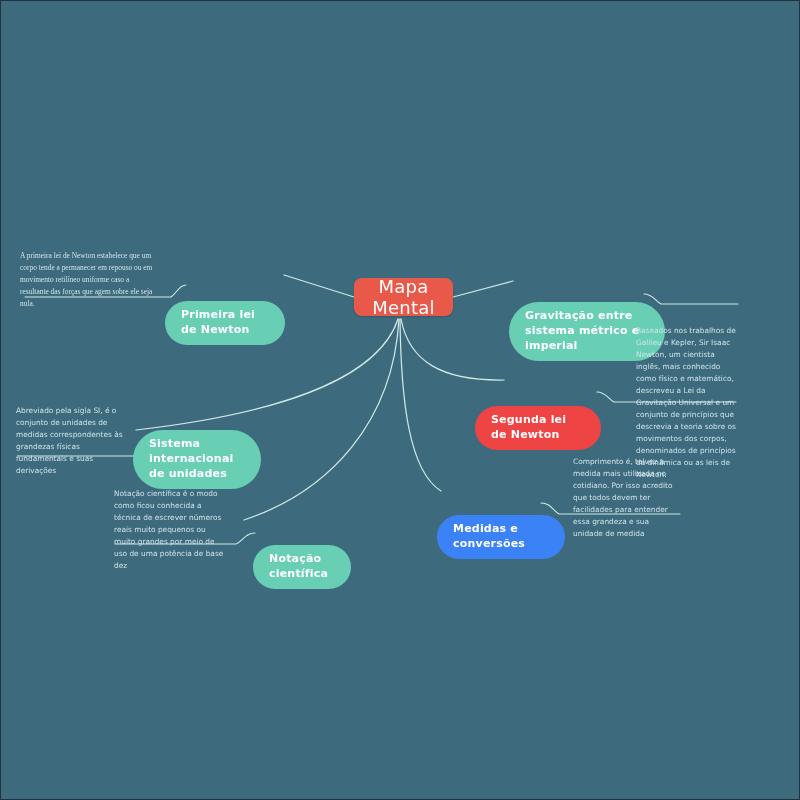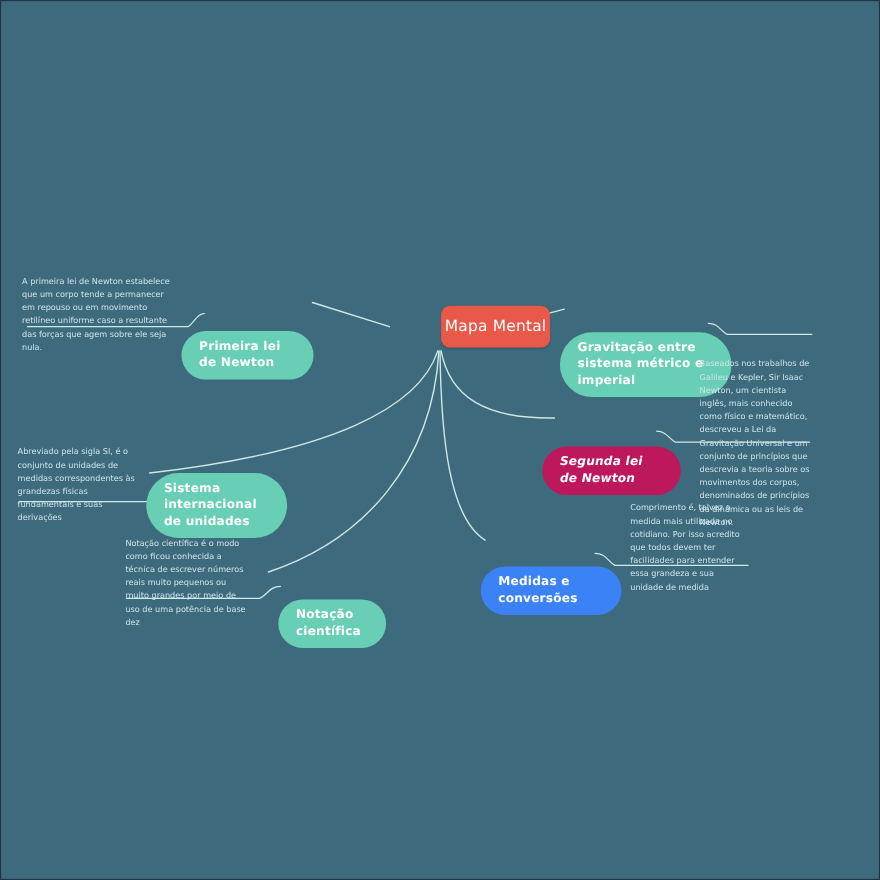--- a/index.html
+++ b/index.html
@@ -30,25 +30,24 @@
     border-radius: 999px;
     color: #ffffff;
     display: flex;
     align-items: center;
     box-sizing: border-box;
     letter-spacing: 0.2px;
   }
   .node-root {
     background: #e8594a;
     border-radius: 8px;
-    font-size: 14px;
+    font-size: 18px;
     justify-content: center;
     text-align: center;
     box-shadow: 0 1px 2px rgba(0,0,0,0.18);
-    margin-left: 47px;
   }
   .node-branch {
     background: #68cfb5;
     font-size: 11px;
     font-weight: bold;
     padding: 7px 16px;
     line-height: 1.35;
     margin-top: 37px;
   }
   .leaf {
@@ -96,27 +95,27 @@
     </g>
   </svg>
 
   <div class="node node-root" style="left: 353px; top: 277px; width: 99px; height: 38px; background: rgb(232, 89, 74);">
     <span>Mapa Mental</span>
   </div>
 
   <div class="node node-branch" style="left: 164px; top: 263px; width: 120px; background: rgb(104, 207, 181);">
     <span>Primeira lei de Newton</span>
   </div>
-  <div class="leaf" style="left: 19px; top: 249px; width: 137px; color: rgb(207, 227, 234);">A primeira lei de Newton estabelece que um corpo tende a permanecer em repouso ou em movimento retilíneo uniforme caso a resultante das forças que agem sobre ele seja nula.</div>
+  <div class="leaf" style="left: 19px; top: 249px; width: 137px; color: rgb(207, 227, 234); font-family: Liberation Serif, serif;">A primeira lei de Newton estabelece que um corpo tende a permanecer em repouso ou em movimento retilíneo uniforme caso a resultante das forças que agem sobre ele seja nula.</div>
 
   <div class="node node-branch" style="left: 508px; top: 264px; width: 156px; background: rgb(104, 207, 181);">
     <span>Gravitação entre sistema métrico e imperial</span>
   </div>
 
-  <div class="node node-branch" style="left: 492px; top: 368px; width: 126px; background: #be185d; font-style: italic;">
+  <div class="node node-branch" style="left: 474px; top: 368px; width: 126px; background: #ef4444;">
     <span>Segunda lei de Newton</span>
   </div>
   <div class="leaf leaf-r" style="left: 635px; top: 324px; width: 104px; color: rgb(207, 227, 234);">Baseados nos trabalhos de Galileu e Kepler, Sir Isaac Newton, um cientista inglês, mais conhecido como físico e matemático, descreveu a Lei da Gravitação Universal e um conjunto de princípios que descrevia a teoria sobre os movimentos dos corpos, denominados de princípios da dinâmica ou as leis de Newton.</div>
 
   <div class="node node-branch" style="left: 132px; top: 392px; width: 128px; background: rgb(104, 207, 181);">
     <span>Sistema internacional de unidades</span>
   </div>
   <div class="leaf" style="left: 15px; top: 404px; width: 108px; color: rgb(207, 227, 234);">Abreviado pela sigla SI, é o conjunto de unidades de medidas correspondentes às grandezas físicas fundamentais e suas derivações</div>
 
   <div class="node node-branch" style="left: 436px; top: 477px; width: 128px; background: #3b82f6;">

